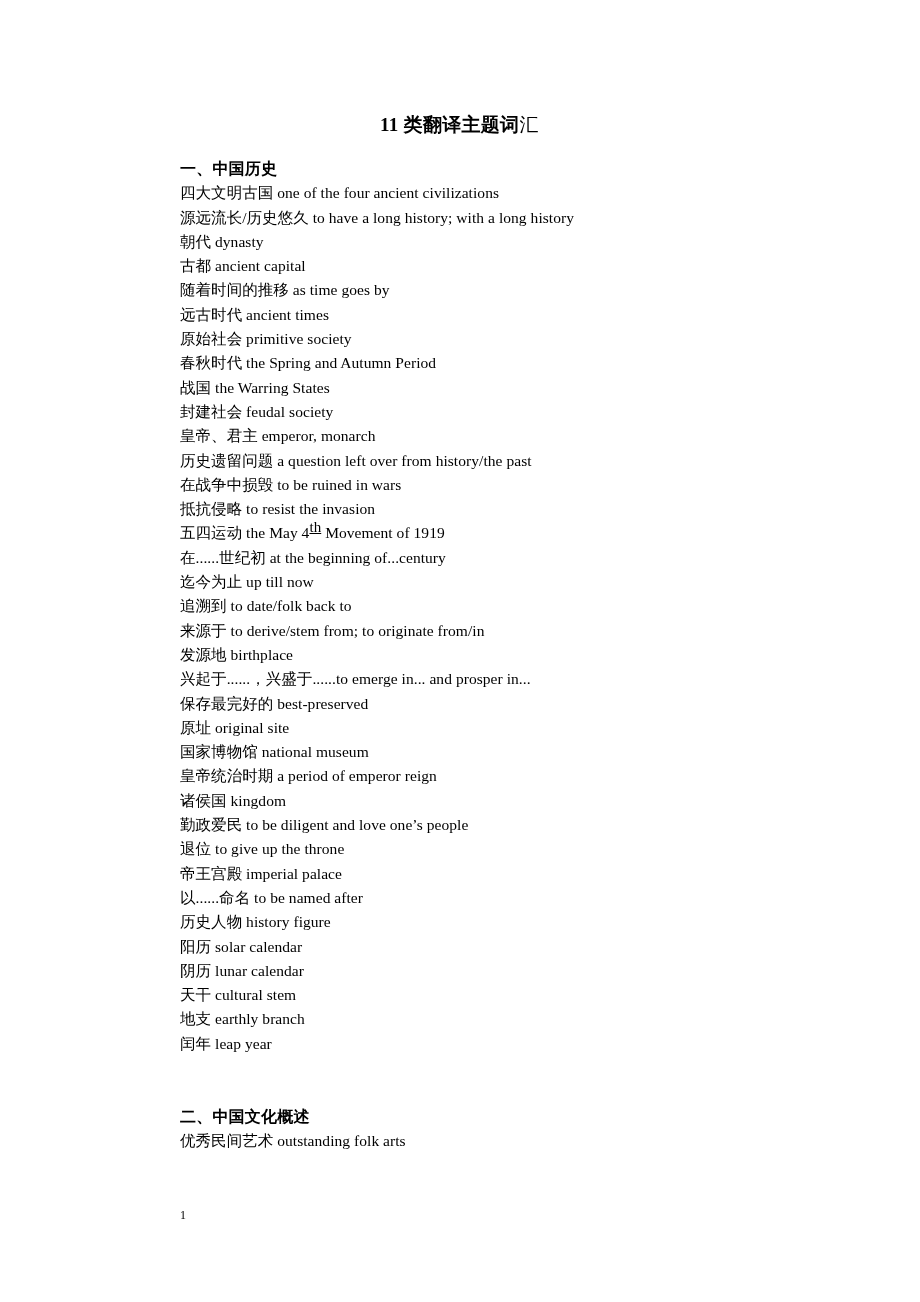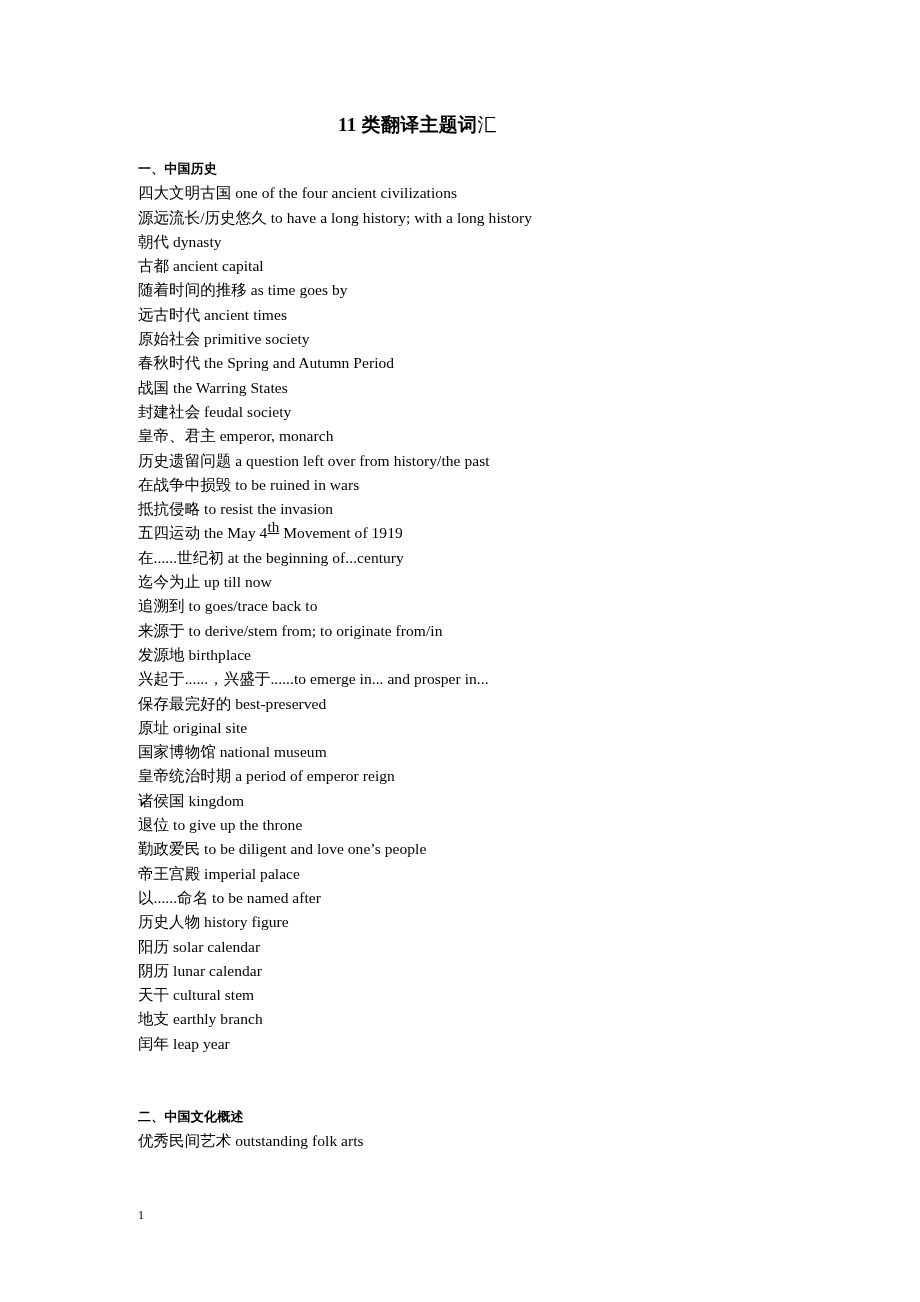--- a/index.html
+++ b/index.html
@@ -12,20 +12,21 @@
     color: #000000;
     -webkit-font-smoothing: antialiased;
   }
   .page {
     position: relative;
     width: 740px;
     height: 1302px;
     background: #ffffff;
     overflow: hidden;
     box-sizing: border-box;
+    margin-left: 42px;
   }
   .doc-body {
     position: absolute;
     left: 138px;
     top: 112px;
     width: 640px;
   }
   .doc-title {
     font-size: 19px;
     font-weight: bold;
@@ -33,21 +34,21 @@
     margin: 0 0 19px 0;
     padding-left: 200px;
     line-height: 26px;
     letter-spacing: 0.3px;
     white-space: nowrap;
   }
   .doc-title .title-tail {
     font-weight: normal;
   }
   .section-heading {
-    font-size: 13px;
+    font-size: 16px;
     font-weight: bold;
     line-height: 24.3px;
     margin: 0;
     letter-spacing: 0.2px;
     white-space: nowrap;
     font-family: Liberation Serif, serif;
   }
   .entry {
     font-size: 15.5px;
     font-weight: normal;
@@ -94,31 +95,31 @@
     <p class="entry">春秋时代  the Spring and Autumn Period</p>
     <p class="entry">战国  the Warring States</p>
     <p class="entry">封建社会  feudal society</p>
     <p class="entry">皇帝、君主 emperor, monarch</p>
     <p class="entry">历史遗留问题 a question left over from history/the past</p>
     <p class="entry">在战争中损毁  to be ruined in wars</p>
     <p class="entry">抵抗侵略  to resist the invasion</p>
     <p class="entry"><span>五四运动  the May 4</span><sup>th</sup><span> Movement of 1919</span></p>
     <p class="entry">在......世纪初 at the beginning of...century</p>
     <p class="entry">迄今为止 up till now</p>
-    <p class="entry">追溯到  to goes/trace back to</p>
+    <p class="entry">追溯到  to date/folk back to</p>
     <p class="entry">来源于  to derive/stem from; to originate from/in</p>
     <p class="entry">发源地  birthplace</p>
     <p class="entry">兴起于......，兴盛于......to emerge in... and prosper in...</p>
     <p class="entry">保存最完好的 best-preserved</p>
     <p class="entry">原址 original site</p>
     <p class="entry">国家博物馆 national museum</p>
     <p class="entry">皇帝统治时期 a period of emperor reign</p>
     <p class="entry">诸侯国 kingdom</p>
+    <p class="entry">勤政爱民 to be diligent and love one’s people</p>
     <p class="entry">退位  to give up the throne</p>
-    <p class="entry">勤政爱民 to be diligent and love one’s people</p>
     <p class="entry">帝王宫殿 imperial palace</p>
     <p class="entry">以......命名 to be named after</p>
     <p class="entry">历史人物 history figure</p>
     <p class="entry">阳历  solar calendar</p>
     <p class="entry">阴历  lunar calendar</p>
     <p class="entry">天干  cultural stem</p>
     <p class="entry">地支 earthly branch</p>
     <p class="entry">闰年  leap year</p>
 
     <div class="gap"></div>

